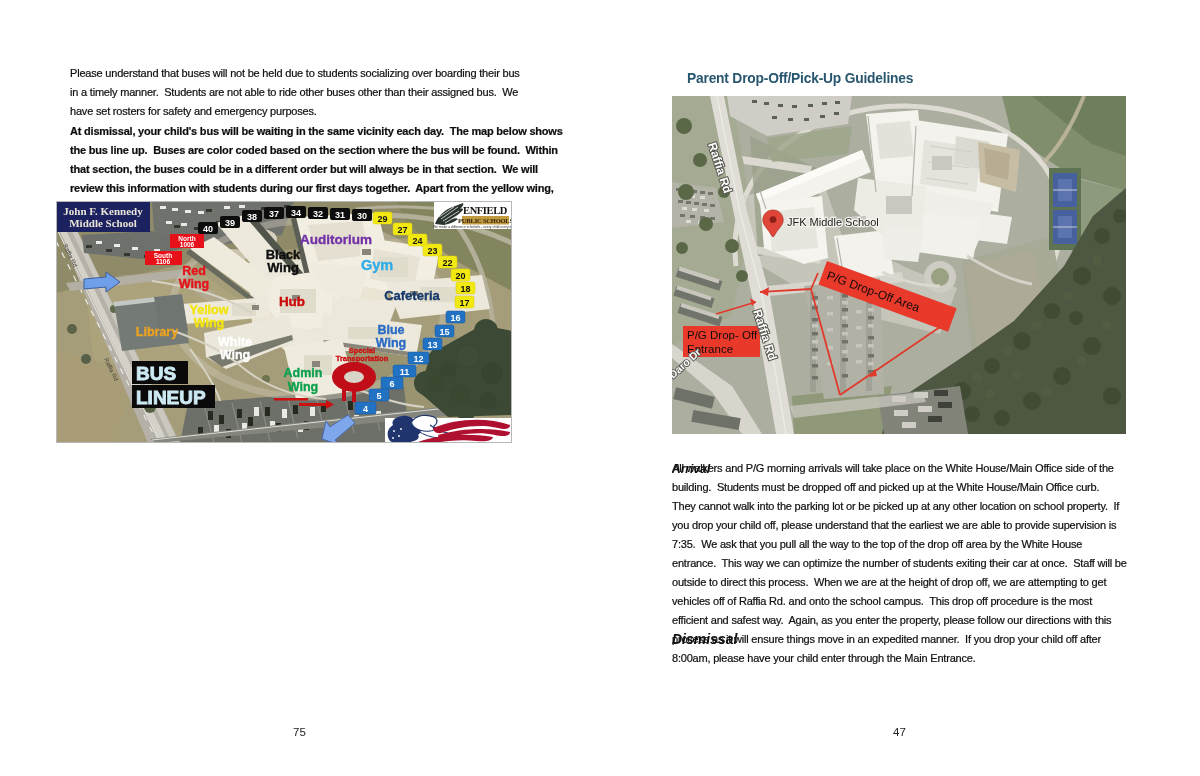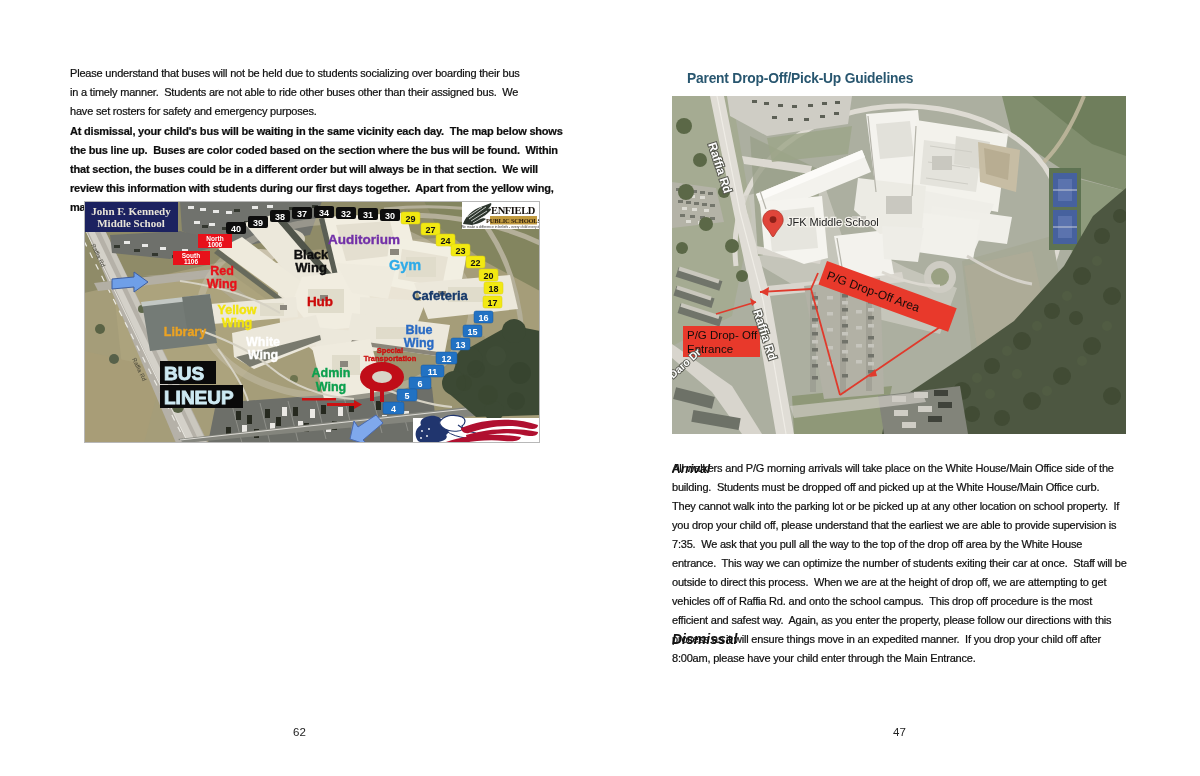--- a/index.html
+++ b/index.html
@@ -17,21 +17,21 @@
 </div>
 
 <div class="t" style="left:70px;top:122px;font-weight:bold;">
 At dismissal, your child's bus will be waiting in the same vicinity each day.&nbsp; The map below shows<br>
 the bus line up.&nbsp; Buses are color coded based on the section where the bus will be found.&nbsp; Within<br>
 that section, the buses could be in a different order but will always be in that section.&nbsp; We will<br>
 review this information with students during our first days together.&nbsp; Apart from the yellow wing,<br>
 main office, and white wing, students will depart from the closest wing to their bus.
 </div>
 
-<div class="abs" style="left:84px;top:201px;width:456px;height:188px;">
+<div class="abs" style="left:56px;top:201px;width:456px;height:188px;">
 <svg width="456" height="242" viewBox="0 0 456 242" xmlns="http://www.w3.org/2000/svg">
 
 <rect x="0" y="0" width="456" height="242" fill="#a59d79"></rect>
 <path d="M0,0 L456,0 L456,30 L310,40 L150,58 L0,92 Z" fill="#8f8b68"></path>
 <path d="M30,90 L140,68 L210,118 L150,185 L40,185 Z" fill="#aca37d"></path>
 <path d="M250,150 L400,135 L430,195 L300,225 Z" fill="#9a9471"></path>
 <path d="M0,150 L80,168 L60,242 L0,242 Z" fill="#a89d77"></path>
 <path d="M340,0 L456,0 L456,90 L400,60 L352,24 Z" fill="#83855f"></path>
 
 <path d="M0,25 L18,23 L124,242 L92,242 Z" fill="#b5b1a8"></path>
@@ -679,15 +679,15 @@
 entrance.&nbsp; This way we can optimize the number of students exiting their car at once.&nbsp; Staff will be<br>
 outside to direct this process.&nbsp; When we are at the height of drop off, we are attempting to get<br>
 vehicles off of Raffia Rd. and onto the school campus.&nbsp; This drop off procedure is the most<br>
 efficient and safest way.&nbsp; Again, as you enter the property, please follow our directions with this<br>
 process as it will ensure things move in an expedited manner.&nbsp; If you drop your child off after<br>
 8:00am, please have your child enter through the Main Entrance.
 </div>
 
 <div class="abs" style="left:672px;top:631px;font-size:14px;font-weight:bold;font-style:italic;color:#111;">Dismissal</div>
 
-<div class="abs" style="left:293px;top:726px;font-size:11.5px;color:#222;">62</div>
+<div class="abs" style="left:293px;top:726px;font-size:11.5px;color:#222;">75</div>
 
 <div class="abs" style="left:893px;top:726px;font-size:11.5px;color:#222;">47</div>
 
 </body></html>

